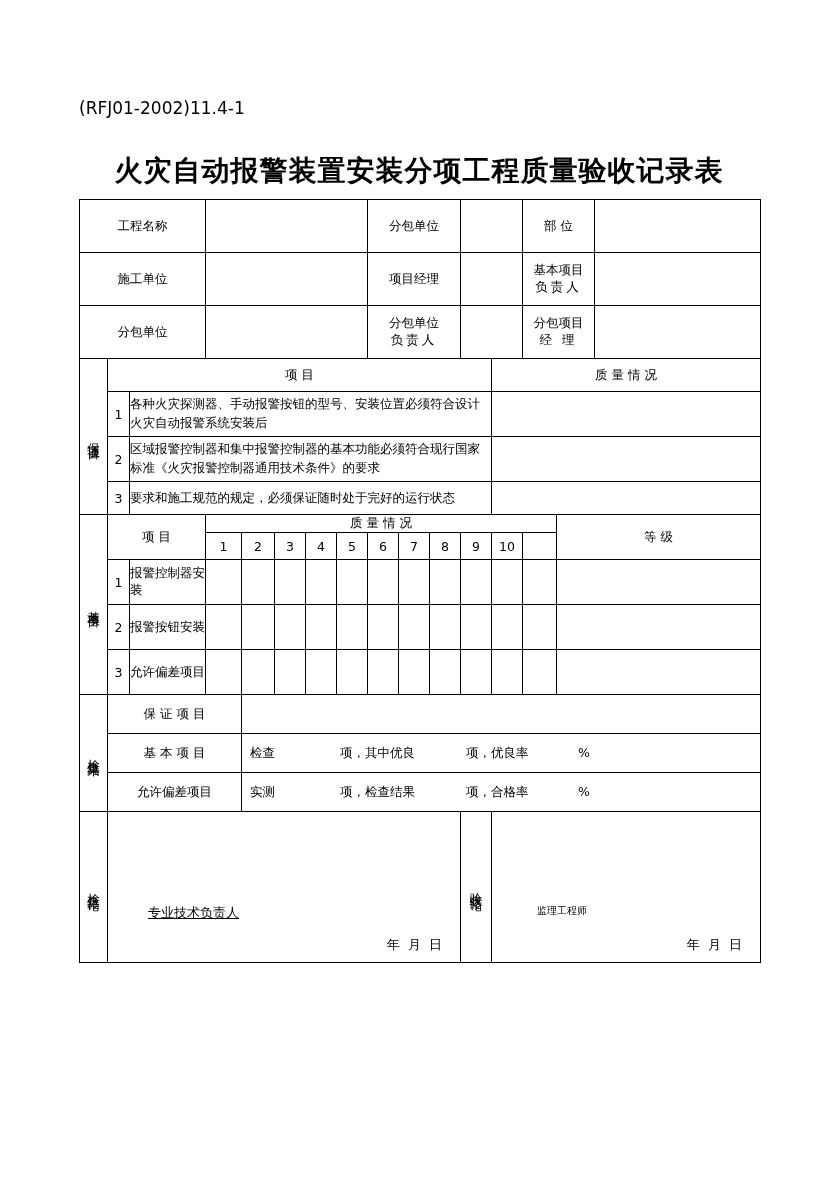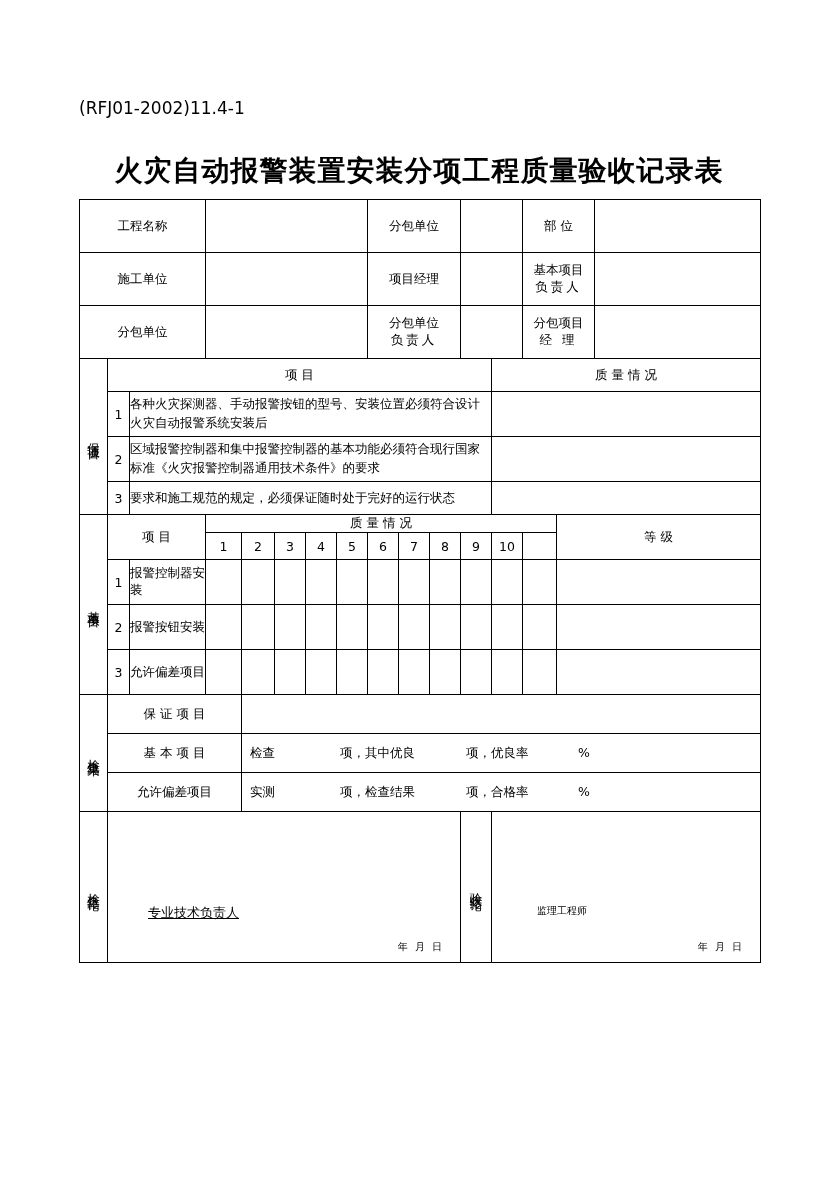--- a/index.html
+++ b/index.html
@@ -71,21 +71,21 @@
   .hdr-row td { height: 52px; }
   .sp3 { letter-spacing: 3px; }
   .small { font-size: 12px; }
   .two-line { line-height: 1.35; }
   .itemtext { padding: 6px 6px 6px 8px; line-height: 1.5; font-size: 12.5px; font-family: Liberation Serif, serif; }
   .numcell { width: 22px; text-align: center; font-size: 12px; }
   .qnum td { height: 26px; }
   .blank { }
   .sig-area { height: 150px; position: relative; }
   .sig-name { position: absolute; left: 40px; top: 92px; font-size: 13px; text-decoration: underline; }
-  .sig-date { position: absolute; right: 16px; bottom: 8px; font-size: 10px; letter-spacing: 2px; }
+  .sig-date { position: absolute; right: 16px; bottom: 8px; font-size: 13px; letter-spacing: 2px; }
   .sig-name2 { position: absolute; left: 24px; top: 92px; font-size: 10px; margin-left: 21px; }
 </style>
 </head>
 <body>
 
 <div class="page">
 
   <div class="doc-code">(RFJ01-2002)11.4-1</div>
   <div class="doc-title">火灾自动报警装置安装分项工程质量验收记录表</div>
 

